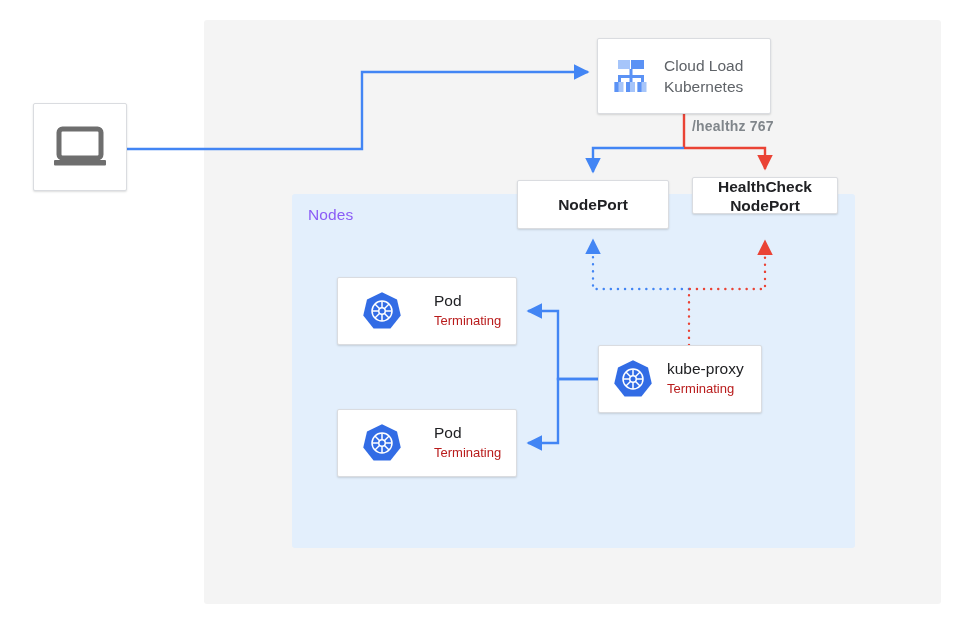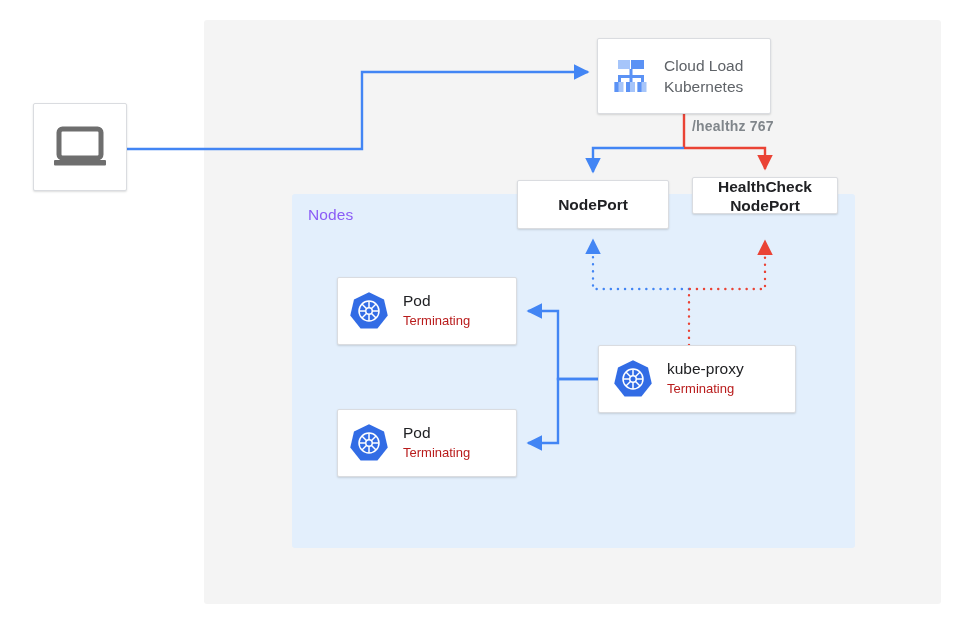--- a/index.html
+++ b/index.html
@@ -87,26 +87,26 @@
     font-size: 15.5px;
     font-weight: bold;
     color: #202124;
     text-align: center;
     line-height: 19px;
   }
 
   
   .pod-card-1 { left: 337px; top: 277px; width: 180px; height: 68px; }
   .pod-card-2 { left: 337px; top: 409px; width: 180px; height: 68px; }
-  .pod-card-1, .pod-card-2 { padding-left: 11px; gap: 14px; }
+  .pod-card-1, .pod-card-2 { padding-left: 24px; gap: 32px; }
 
   
   .kube-card {
     left: 598px; top: 345px;
-    width: 198px; height: 68px;
+    width: 164px; height: 68px;
     padding-left: 14px; gap: 14px;
   }
 
   .title-line {
     font-size: 15.5px;
     color: #202124;
     line-height: 20px;
   }
   .sub-line {
     font-size: 13px;

